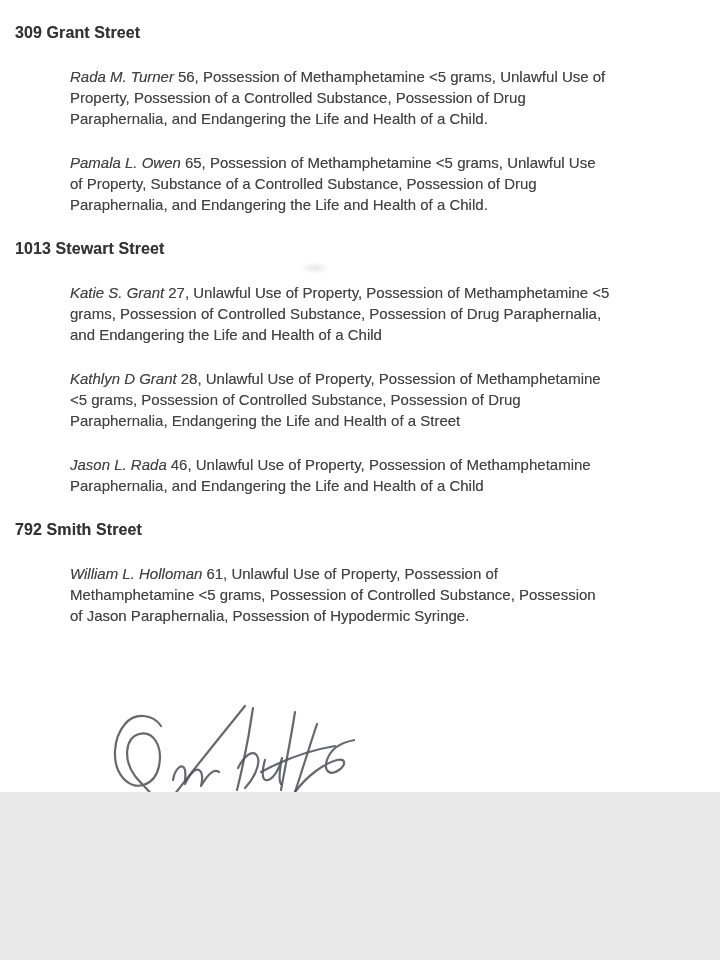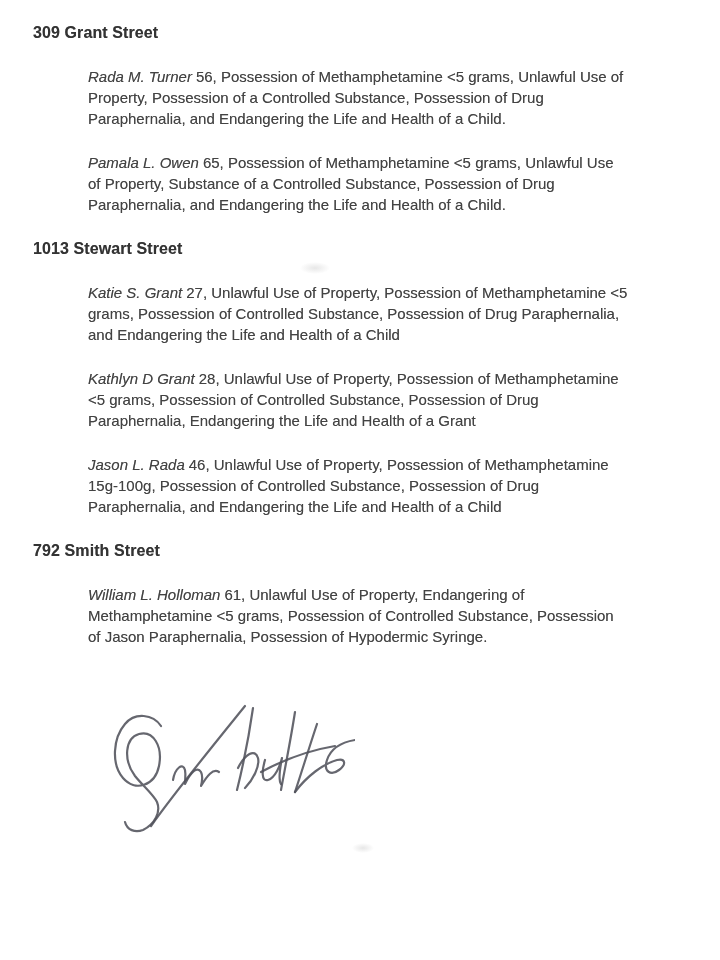--- a/index.html
+++ b/index.html
@@ -6,25 +6,25 @@
     --bg: #ffffff;
     --ink: #434343;
     --head-ink: #333333;
     --sig-ink: #51525b;
   }
   * { margin: 0; padding: 0; box-sizing: border-box; }
   html, body { background: #e9e9e9; }
   .page {
     position: relative;
     width: 720px;
-    height: 960px;
+    height: 792px;
     background: var(--bg);
     font-family: "Liberation Sans", "DejaVu Sans", sans-serif;
     color: var(--ink);
-    padding: 22px 20px 0 33px;
+    padding: 22px 20px 0 15px;
     overflow: hidden;
     text-shadow: 0 0 0.45px rgba(70,70,70,0.55); 
   }
   .section-heading {
     font-size: 16px;
     line-height: 22px;
     font-weight: bold;
     color: var(--head-ink);
     margin-bottom: 22px;
     letter-spacing: 0.1px;
@@ -92,35 +92,34 @@
 
     <div class="entry">
       <div class="line"><span class="person-name">Katie S. Grant</span><span>27, Unlawful Use of Property, Possession of Methamphetamine &lt;5</span></div>
       <div class="line">grams, Possession of Controlled Substance, Possession of Drug Paraphernalia,</div>
       <div class="line">and Endangering the Life and Health of a Child</div>
     </div>
 
     <div class="entry">
       <div class="line"><span class="person-name">Kathlyn D Grant</span><span>28, Unlawful Use of Property, Possession of Methamphetamine</span></div>
       <div class="line">&lt;5 grams, Possession of Controlled Substance, Possession of Drug</div>
-      <div class="line">Paraphernalia, Endangering the Life and Health of a Grant</div>
+      <div class="line">Paraphernalia, Endangering the Life and Health of a Street</div>
     </div>
 
     <div class="entry">
       <div class="line"><span class="person-name">Jason L. Rada</span><span>46, Unlawful Use of Property, Possession of Methamphetamine</span></div>
-      <div class="line">15g-100g, Possession of Controlled Substance, Possession of Drug</div>
       <div class="line">Paraphernalia, and Endangering the Life and Health of a Child</div>
     </div>
   </div>
 
   <div class="section section-3">
     <div class="section-heading">792 Smith Street</div>
 
     <div class="entry">
-      <div class="line"><span class="person-name">William L. Holloman</span><span>61, Unlawful Use of Property, Endangering of</span></div>
+      <div class="line"><span class="person-name">William L. Holloman</span><span>61, Unlawful Use of Property, Possession of</span></div>
       <div class="line">Methamphetamine &lt;5 grams, Possession of Controlled Substance, Possession</div>
       <div class="line">of Jason Paraphernalia, Possession of Hypodermic Syringe.</div>
     </div>
   </div>
 
   <div class="signature-wrap" title="Illegible handwritten cursive signature in dark ink">
     <svg viewBox="0 0 260 150" xmlns="http://www.w3.org/2000/svg" aria-hidden="true">
 
       <path d="M 66,38 C 58,26 40,24 30,36 C 18,50 16,76 28,90 C 40,104 60,98 64,78 C 68,58 58,42 44,46 C 30,50 28,72 40,88 C 48,98 58,106 62,114 C 66,124 60,136 48,142 C 40,145 32,142 30,134"></path>
 

